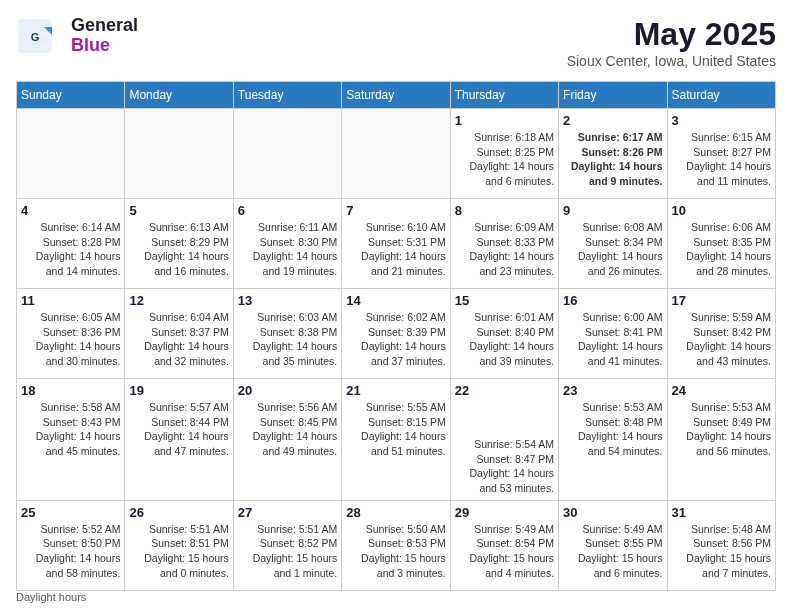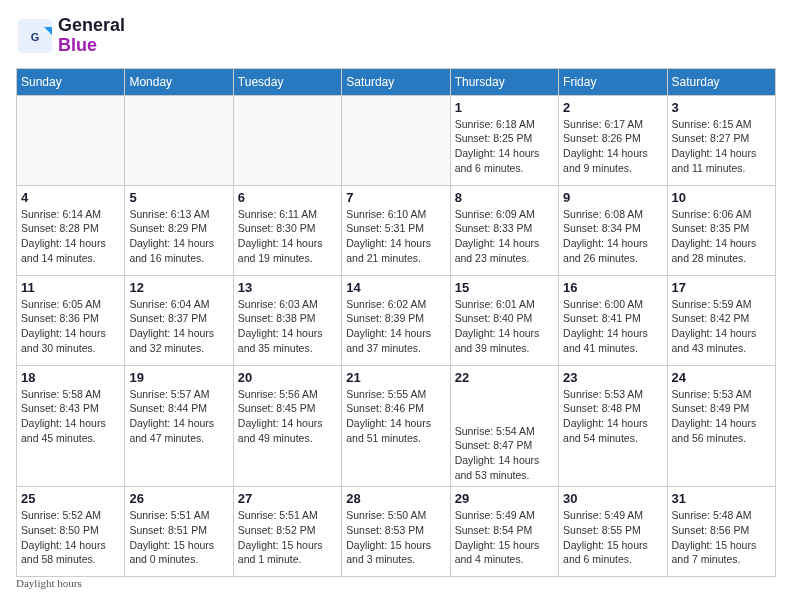--- a/index.html
+++ b/index.html
@@ -70,44 +70,48 @@
     .day-num {
       font-size: 13px;
       font-weight: bold;
       color: #1a1a2e;
       margin-bottom: 2px;
     }
     .day-info {
       color: #333;
       font-size: 10.5px;
       line-height: 1.4;
+      text-align: right;
     }
     .footer-note {
       margin-top: 0;
       font-size: 11px;
       color: #555;
-      font-family: Liberation Serif, serif;
     }
   </style>
 </head>
 <body>
 
 <div class="header">
   <div class="logo">
     <div style="display:flex;align-items:center;">
       <svg width="38" height="38" viewBox="0 0 38 38">
         <rect x="2" y="2" width="34" height="34" rx="4" fill="#e8f0fe"></rect>
         <text x="19" y="24" text-anchor="middle" font-size="11" font-weight="bold" fill="#1a3a6e" font-family="Arial">G</text>
         <polygon points="28,10 36,10 36,18" fill="#2196F3"></polygon>
       </svg>
-      <div class="logo-text" style="margin-left:4px;">
+      <div class="logo-text" style="margin-left:17px;">
         <span class="logo-general">General</span>
         <span class="logo-blue">Blue</span>
       </div>
     </div>
+  </div>
+  <div class="title-area">
+    <div class="month-title">May 2025</div>
+    <div class="location">Sioux Center, Iowa, United States</div>
   </div>
 </div>
 
 <table class="calendar">
   <thead>
     <tr>
     <th>Sunday</th>
         <th>Monday</th>
         <th>Tuesday</th>
         <th>Saturday</th>
@@ -124,21 +128,21 @@
         <td class="empty"></td>
         <td>
           <div class="day-num">1</div>
           <div class="day-info" style="white-space: pre-line;">Sunrise: 6:18 AM
 Sunset: 8:25 PM
 Daylight: 14 hours
 and 6 minutes.</div>
         </td>
         <td>
           <div class="day-num">2</div>
-          <div class="day-info" style="white-space: pre-line;">Sunrise: 6:17 AM
+          <div class="day-info" style="white-space: pre-line; font-weight: bold;">Sunrise: 6:17 AM
 Sunset: 8:26 PM
 Daylight: 14 hours
 and 9 minutes.</div>
         </td>
         <td>
           <div class="day-num">3</div>
           <div class="day-info" style="white-space: pre-line;">Sunrise: 6:15 AM
 Sunset: 8:27 PM
 Daylight: 14 hours
 and 11 minutes.</div>
@@ -264,21 +268,21 @@
         <td>
           <div class="day-num">20</div>
           <div class="day-info" style="white-space: pre-line;">Sunrise: 5:56 AM
 Sunset: 8:45 PM
 Daylight: 14 hours
 and 49 minutes.</div>
         </td>
         <td>
           <div class="day-num">21</div>
           <div class="day-info" style="white-space: pre-line;">Sunrise: 5:55 AM
-Sunset: 8:46 PM
+Sunset: 8:15 PM
 Daylight: 14 hours
 and 51 minutes.</div>
         </td>
         <td>
           <div class="day-num">22</div>
           <div class="day-info" style="white-space: pre-line; margin-top: 39px;">Sunrise: 5:54 AM
 Sunset: 8:47 PM
 Daylight: 14 hours
 and 53 minutes.</div>
         </td>

